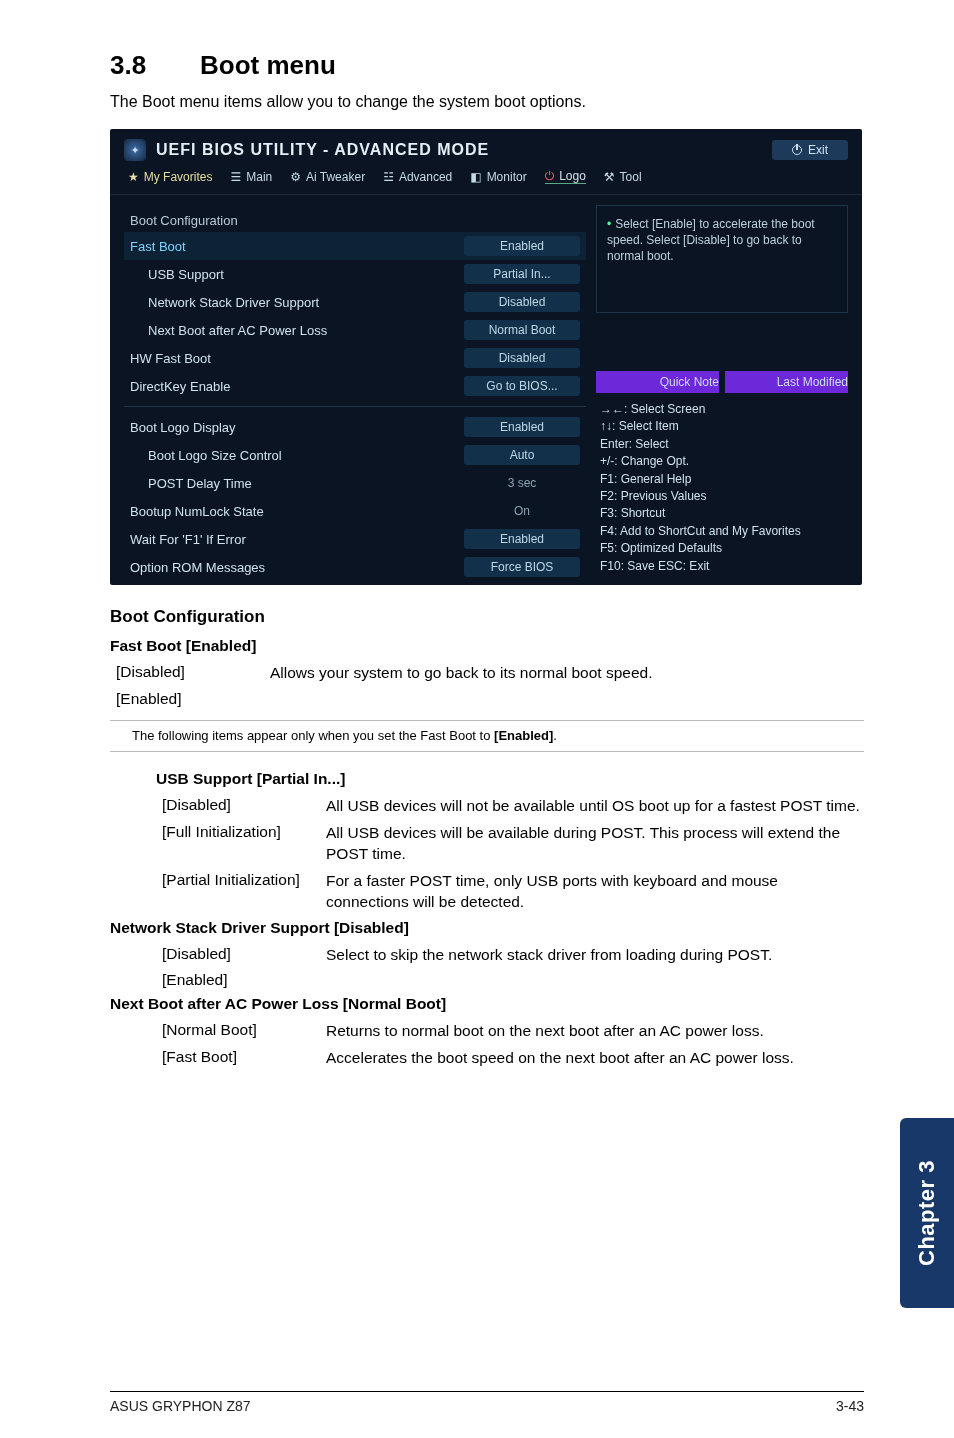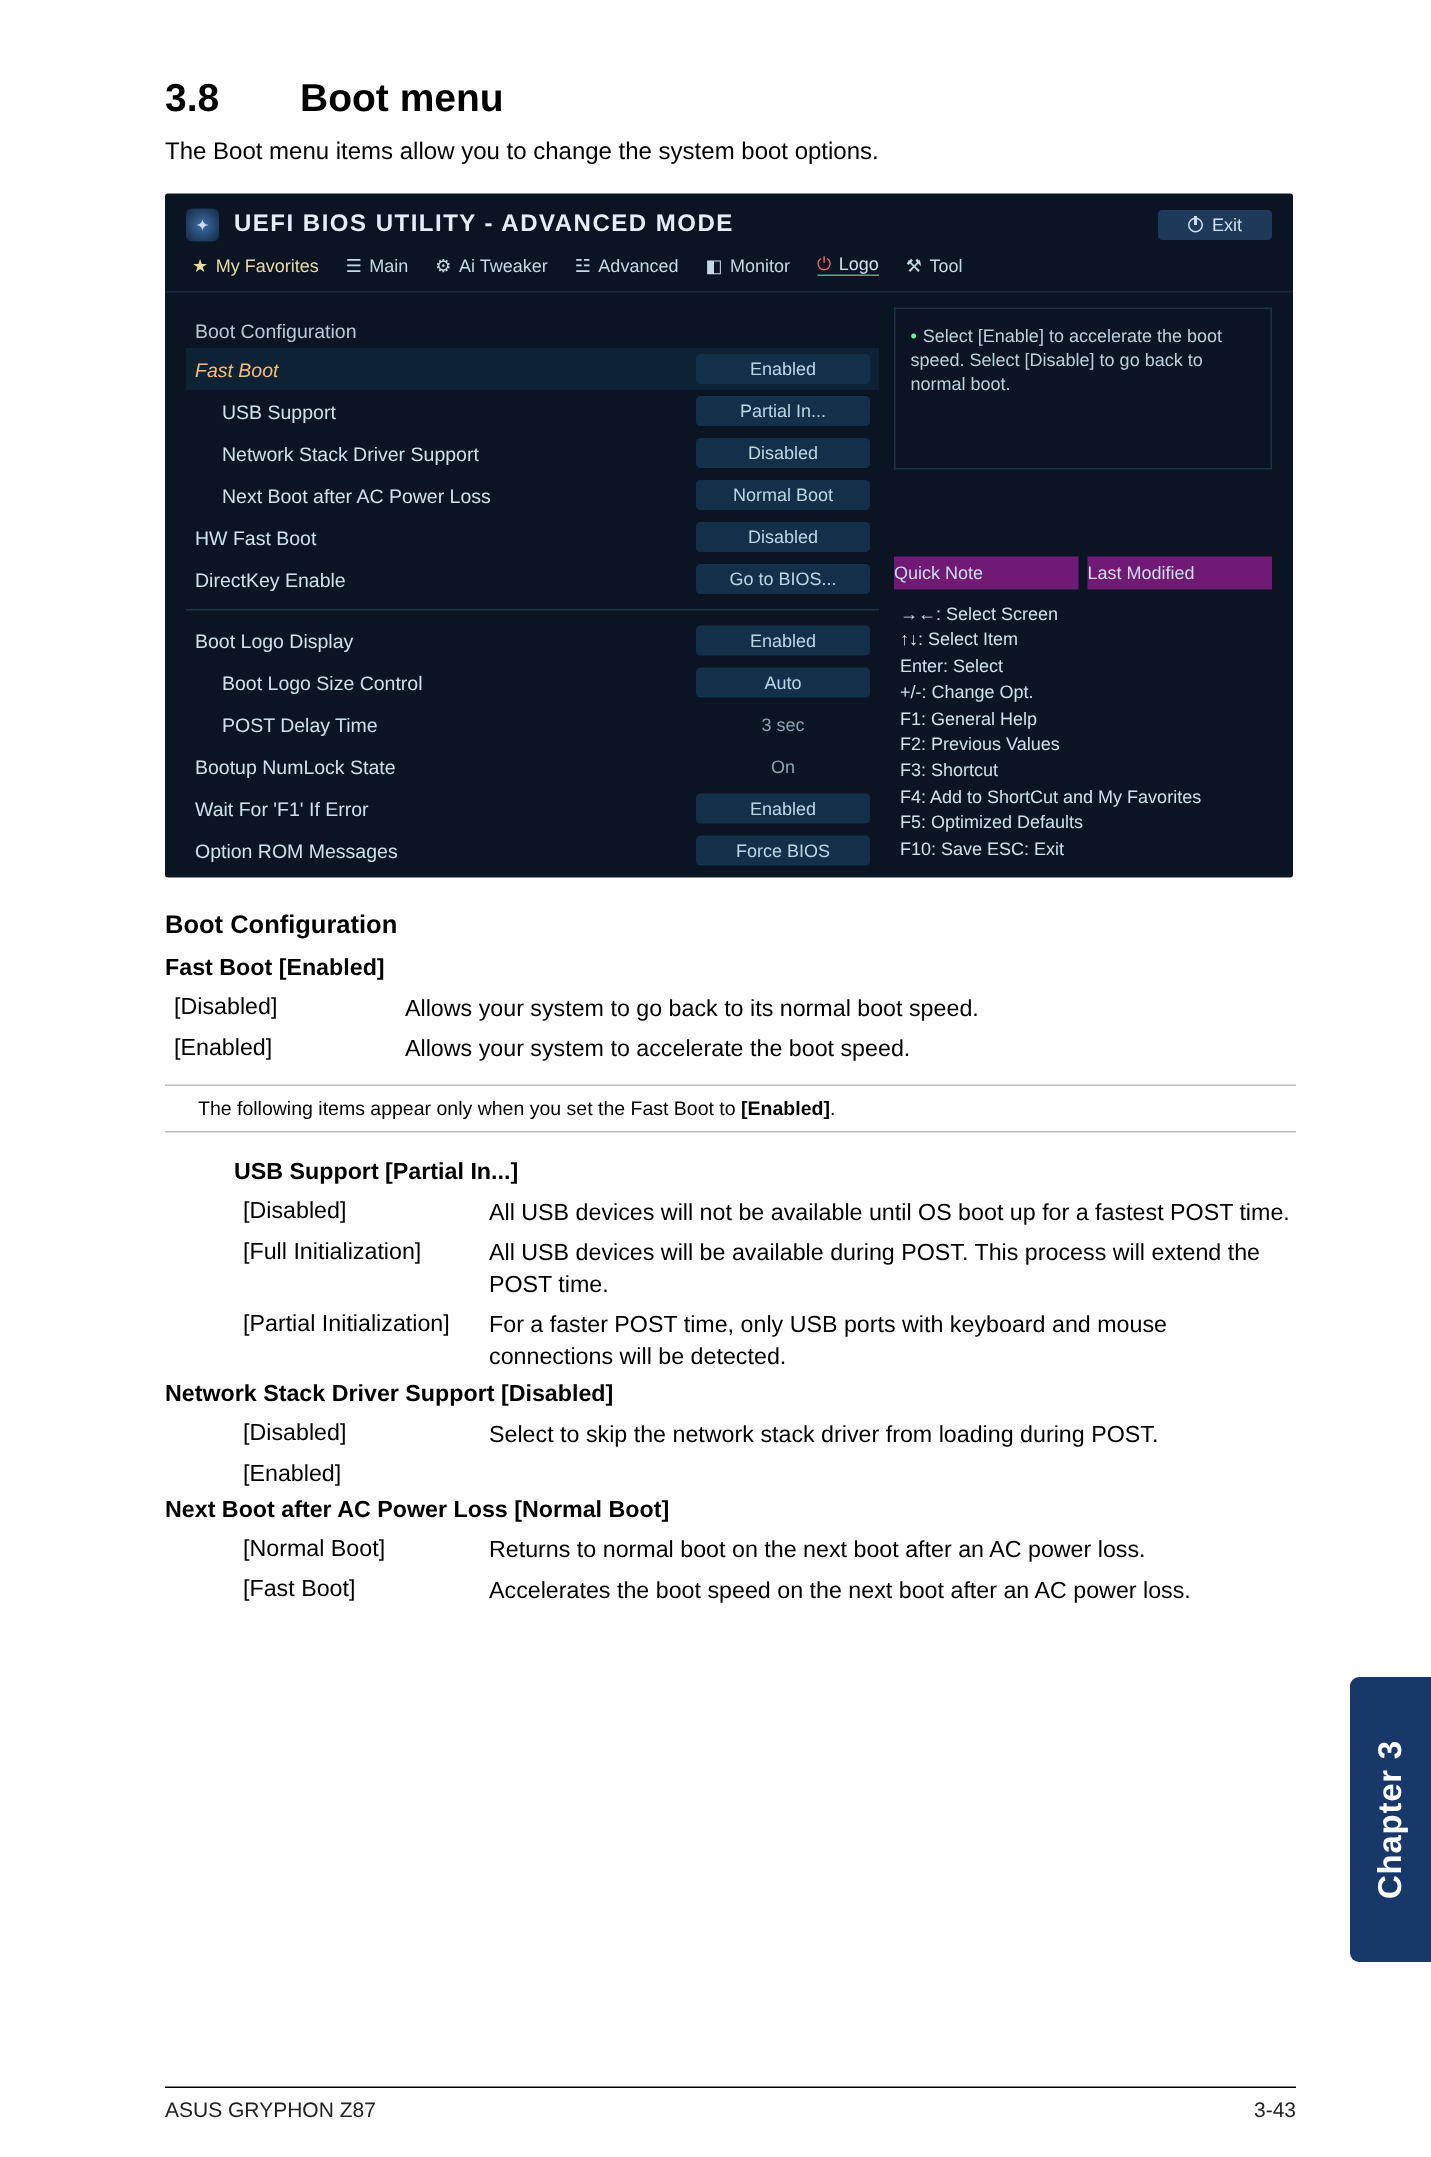--- a/index.html
+++ b/index.html
@@ -18,28 +18,28 @@
     .bios-tab.star{color:#e8dca2;}
     .bios-tab.on{color:#d2e2ec; border-bottom:1px solid #5a8;}
     .bios-body { display: flex; padding: 10px 14px 4px 14px; gap: 10px; }
     .bios-left { flex:1; }
     .bios-right { width: 252px; }
     .bios-section { color:#b9c9d5; padding: 8px 6px 4px 6px; font-size:13px; }
     .row { display:flex; align-items:center; padding: 4px 6px; }
     .row .lbl { flex:1; color:#cfe0ee; font-size:13px; }
     .row.sub1 .lbl { padding-left:18px; }
     .row.hl { background:#0e2236; }
-    .row.hl .lbl { color:#fdba74;font-style:italic; }
+    .row.hl .lbl { color:#7dd3fc; }
     .val-pill { min-width:116px; text-align:center; padding:3px 8px; background:#13304b; color:#bcd6e4; font-size:12px; border-radius:3px; }
     .val-ghost { min-width:116px; text-align:center; padding:3px 8px; color:#8aa3b4; font-size:12px; }
     .divider { border-top:1px solid #223448; margin: 6px 0; }
     .help-box { border:1px solid #1f3348; padding:10px; font-size:12px; color:#bcd0dc; line-height:1.35; height: 108px; }
     .help-dot { color:#5fa; margin-right:4px; }
     .qn-row { display:flex; margin-top: 58px; }
-    .qn-btn { flex:1; text-align:left; background:#701a75; color:#cde; padding:4px 0; font-size:12px; }
+    .qn-btn { flex:1; text-align:right; background:#6d28d9; color:#cde; padding:4px 0; font-size:12px; }
     .qn-btn + .qn-btn { margin-left:6px; }
     .qn-list { padding:8px 4px 4px 4px; font-size:12px; color:#cfe0ee; line-height:1.45; }
     .h2 { font-size: 17px; font-weight: bold; margin: 0 0 10px 0; }
     .h3 { font-size: 15.5px; font-weight: bold; margin: 6px 0 8px 0; }
     .opt-row { display:flex; font-size:15.5px; margin-bottom:6px; }
     .opt-key { width: 160px; padding-left:6px;}
     .opt-key.nar { width: 140px; }
     .opt-desc { flex:1; line-height:1.35; }
     .note-block { display:flex; align-items:center; gap:22px; margin: 12px 0 18px 0; border-top:1px solid #bbb; border-bottom:1px solid #bbb; padding:6px 0;}
     .note-text { font-size:13px; }
@@ -159,21 +159,20 @@
 
   <div class="h2">Boot Configuration</div>
 
   <div class="h3">Fast Boot [Enabled]</div>
   <div class="opt-row">
     <div class="opt-key">[Disabled]</div>
     <div class="opt-desc">Allows your system to go back to its normal boot speed.</div>
   </div>
   <div class="opt-row">
     <div class="opt-key">[Enabled]</div>
-    <div class="opt-desc">Allows your system to accelerate the boot speed.</div>
   </div>
 
   <div class="note-block">
     <span>
       <svg viewBox="0 0 48 48">
           <path d="M10 38 L34 14 L38 18 L14 42 L8 44 Z" fill="none" stroke="#555" stroke-width="2"></path>
           <path d="M30 18 L34 22" stroke="#555" stroke-width="2"></path>
         </svg>
     </span>
     <span class="note-text">The following items appear only when you set the Fast Boot to <b>[Enabled]</b>.</span>

